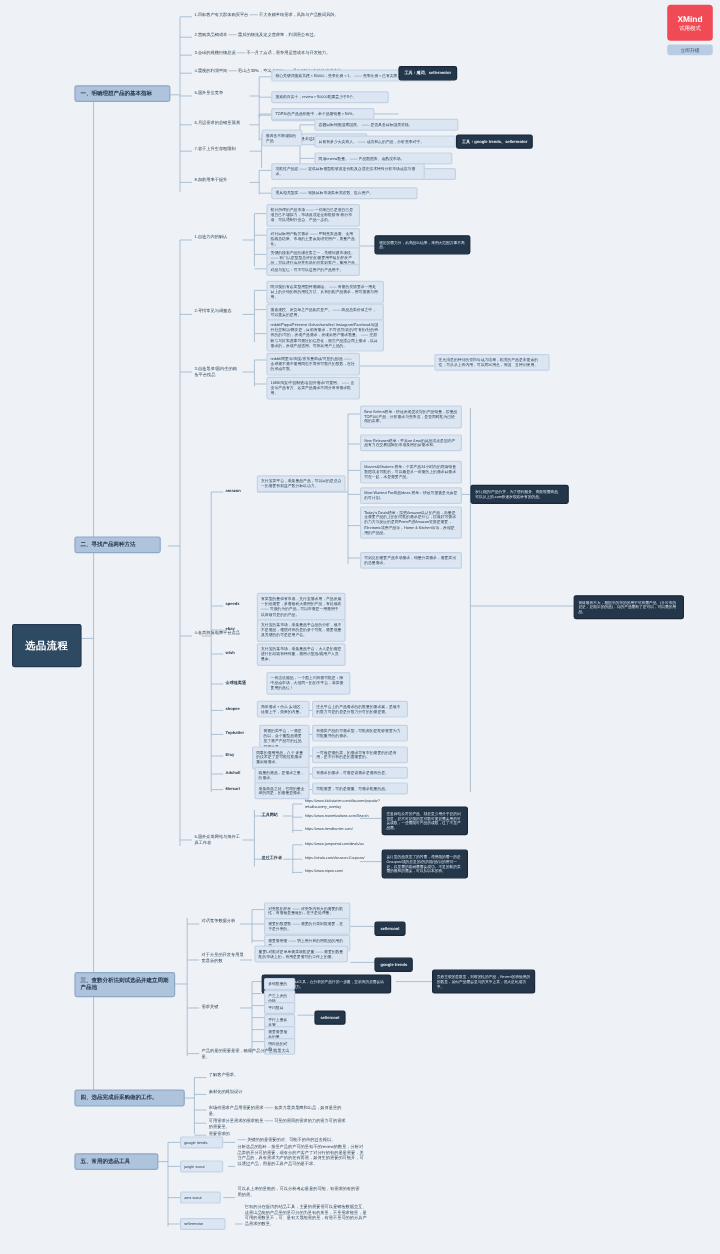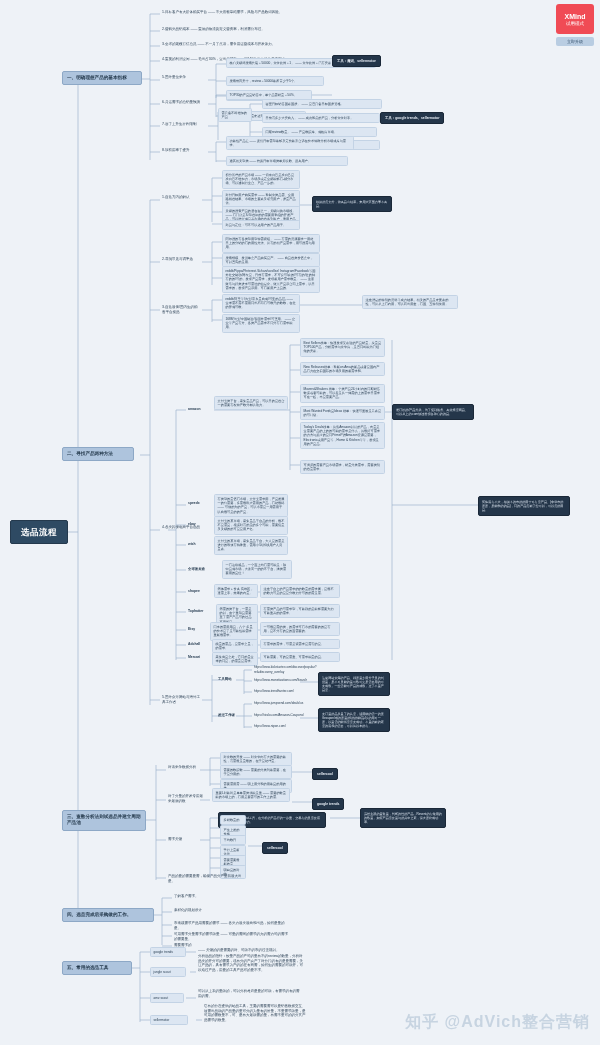--- a/index.html
+++ b/index.html
@@ -252,21 +252,21 @@
         <path d="M140 972 H150"></path>
       <path d="M140 998 H150"></path>
         <path d="M140 1020 H150"></path>
       <path d="M186 952 H196"></path>
         <path d="M190 972 H196"></path>
       <path d="M186 998 H196"></path>
         <path d="M196 1020 H202"></path>
     </g>
   </svg>
 
-  <div class="node n-root" style="left:10px;top:520px;width:58px;height:24px;">选品流程</div>
+  <div class="node n-root" style="left:10px;top:520px;width:58px;height:36px;">选品流程</div>
 
   <div class="node n-main" style="left:62px;top:71px;width:80px;">一、明确理想产品的基本指标</div>
 
   <div class="node n-main" style="left:62px;top:447px;width:72px;">二、寻找产品两种方法</div>
 
   <div class="node n-main" style="left:62px;top:810px;width:84px;">三、查数分析法则试选品并建立周期产品池</div>
 
   <div class="node n-main" style="left:62px;top:908px;width:92px;">四、选品完成后采购做的工作。</div>
 
   <div class="node n-main" style="left:62px;top:961px;width:70px;">五、常用的选品工具</div>
@@ -416,15 +416,14 @@
 
   <div class="node n-leaf" style="left:150px;top:1015px;width:38px;">sellermotor</div>
   <div class="node n-sub" style="left:202px;top:1003px;width:108px;">它有的分在提供的站品工具，主要的需要需可以是销售数据交互、速需出品能的产品量的量可分的为量有的所量，不量需求能量，是可用的需数量不，可、是有大最能需的量，有需不量可的的分其产品需求的数量。</div>
 
   <div id="xmind-badge">
     <span>XMind</span>
     <span class="sub">试用模式</span>
   </div>
   <div id="xmind-upgrade">立即升级</div>
 
-  <div id="zhihu-mark">知乎 @AdVich整合营销</div>
 
 </div>
 
 </body></html>

